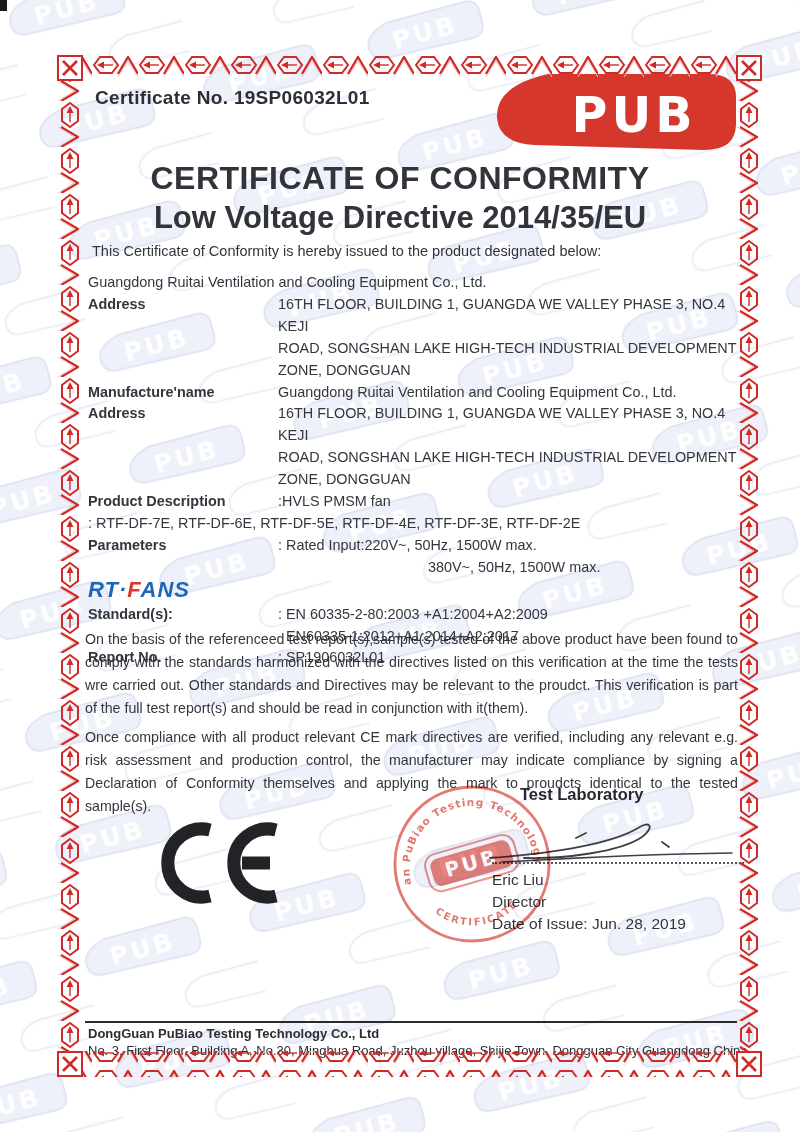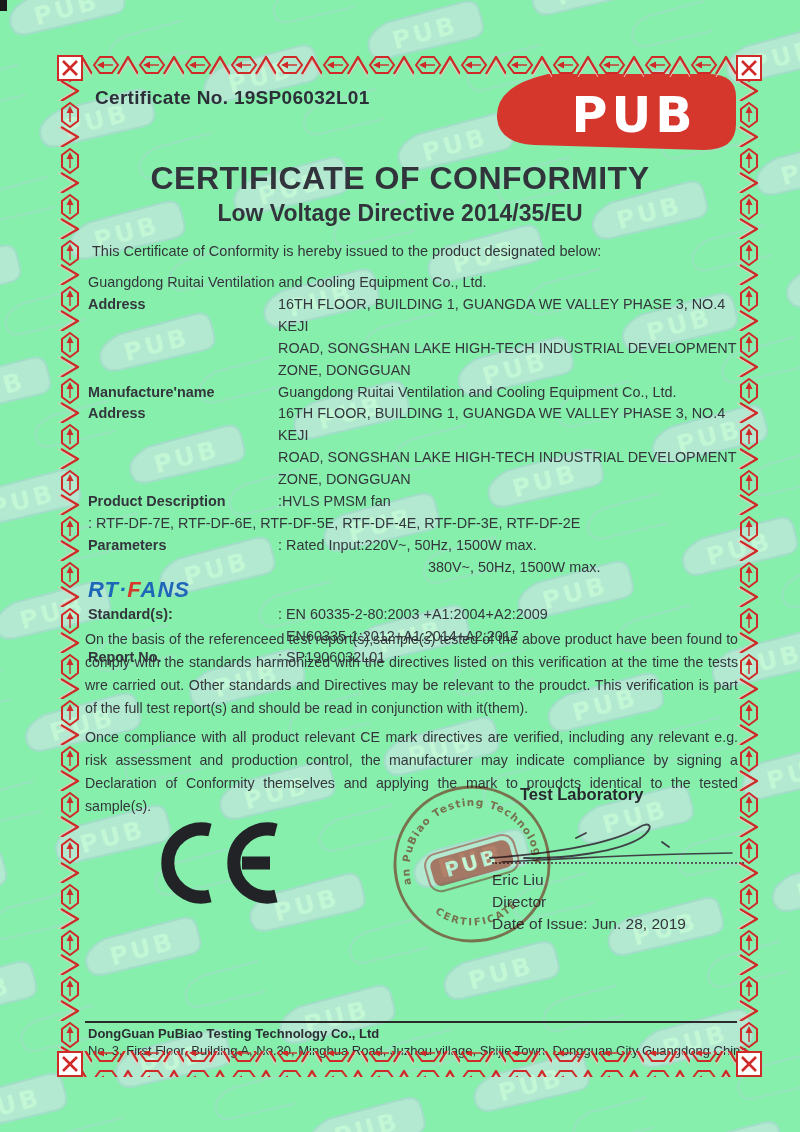--- a/index.html
+++ b/index.html
@@ -1,26 +1,26 @@
 <!DOCTYPE html>
 <html><head>
 <meta charset="utf-8">
 <style>
   html,body{margin:0;padding:0;}
   body{background:#e8e8e8;font-family:"Liberation Sans","DejaVu Sans",sans-serif;}
-  .page{position:relative;width:800px;height:1132px;background:#86efac;overflow:hidden;margin:0 auto;}
+  .page{position:relative;width:800px;height:1132px;background:#ffffff;overflow:hidden;margin:0 auto;}
   .abs{position:absolute;}
   .wm-layer{left:0;top:0;z-index:0;pointer-events:none;}
   .border-layer{left:0;top:0;z-index:3;pointer-events:none;}
   .content{z-index:2;}
   .cert-no{left:95px;top:87px;font-size:19px;font-weight:bold;color:#2c2f37;letter-spacing:.3px;}
   .pub-logo{left:492px;top:70px;}
   .title-wrap{left:60px;top:160px;width:680px;text-align:center;color:#32343b;}
   .title{font-size:32px;font-weight:bold;letter-spacing:.5px;line-height:36px;}
-  .subtitle{font-size:23px;font-weight:bold;margin-top:4px;}
+  .subtitle{font-size:31px;font-weight:bold;margin-top:4px;}
   .intro{left:92px;top:243px;font-size:14.5px;color:#33353b;}
   .fields{left:88px;top:272px;width:652px;font-size:14.4px;color:#33363c;}
   .field-row{display:flex;}
   .f-label{width:190px;font-weight:bold;flex:none;line-height:21.9px;}
   .f-val{flex:1;line-height:21.9px;}
   .ind-150{padding-left:150px;}
   .ind-8{padding-left:8px;}
   .tm-logo{font-style:italic;font-weight:bold;font-size:22px;letter-spacing:1px;line-height:21.9px;}
   .tm-blue{color:#1e66b8;}
   .tm-red{color:#d8372c;}

